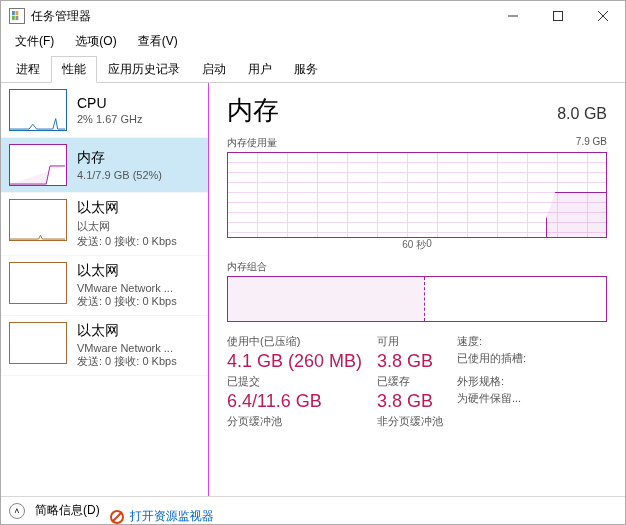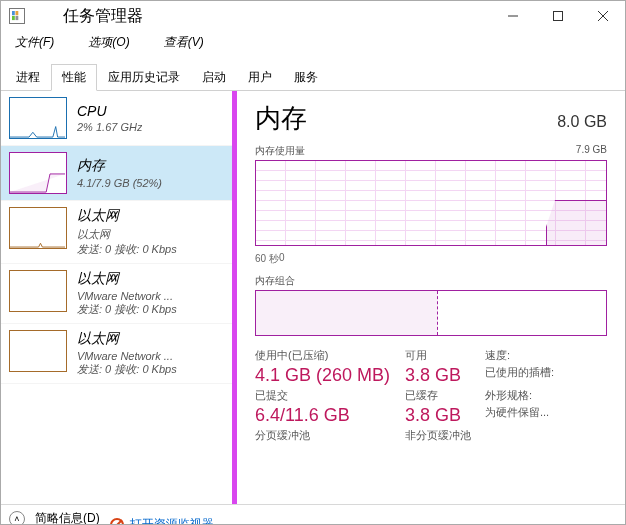--- a/index.html
+++ b/index.html
@@ -1,49 +1,49 @@
 <!DOCTYPE html>
 <html><head>
 <meta charset="utf-8">
 <style>
 * { margin: 0; padding: 0; box-sizing: border-box; font-family: "Microsoft YaHei", "Segoe UI", sans-serif; }
 body { background: #fff; width: 626px; height: 525px; overflow: hidden; border: 1px solid #aaa; }
 .titlebar { height: 30px; display: flex; align-items: center; padding: 0 0 0 8px; background: #fff; }
 .titlebar .icon { width: 16px; height: 16px; margin-right: 6px; position: relative; }
 .titlebar .icon::before { content:""; position:absolute; inset:0; border:1px solid #777; }
 .titlebar .icon::after { content:""; position:absolute; left:3px; top:3px; width:4px; height:6px; background:#4a90d9; box-shadow: 5px 0 0 #e6a23c, 0 7px 0 #67c23a, 5px 7px 0 #909399; transform:scale(.7); transform-origin:top left;}
-.titlebar .title { font-size: 16px; flex: 0 0 auto; margin-left: 32px; }
+.titlebar .title { font-size: 12px; flex: 0 0 auto; }
 .titlebar .spacer { flex: 1; }
 .winbtn { width: 45px; height: 30px; display:flex; align-items:center; justify-content:center; font-size:10px; color:#333; }
 .winbtn svg { width:10px; height:10px; stroke:#333; stroke-width:1; fill:none; }
-.menubar { height: 22px; display:flex; align-items:flex-end; padding: 0 6px; font-size:12px; gap:18px;font-style:italic;}
+.menubar { height: 22px; display:flex; align-items:flex-start; padding: 0 6px; font-size:12px; gap:5px;}
 .menubar .mitem { padding: 2px 8px; }
-.tabs { height: 26px; border-bottom:1px solid #d0d0d0; display:flex; align-items:flex-end; padding: 0 4px; font-size:12px; gap:0; margin-top:12px;}
+.tabs { height: 26px; border-bottom:1px solid #d0d0d0; display:flex; align-items:flex-end; padding: 0 4px; font-size:12px; gap:0; margin-top:4px;}
 .tab { padding: 4px 10px; border:1px solid transparent; position:relative; top:1px; }
 .tab.active { border:1px solid #d0d0d0; border-bottom:1px solid #fff; background:#fff; }
 .content { display:flex; height: calc(100% - 30px - 22px - 30px - 28px); }
-.sidebar { width: 236px; border-right:5px solid #d946ef; overflow:hidden;font-style:italic; }
+.sidebar { width: 208px; border-right:1px solid #d946ef; overflow:hidden; }
 .side-item { display:flex; padding: 6px 8px; gap:10px; border-bottom:1px solid #f4f4f4; }
 .side-item.active { background:#cce8f7; }
 .side-thumb { width:58px; height:42px; border:1px solid; position:relative; flex-shrink:0; background:#fff;}
 .side-thumb.cpu { border-color:#1a6fb0; }
 .side-thumb.mem { border-color:#a020a0; }
 .side-thumb.disk { border-color:#2a8a2a; }
 .side-thumb.net { border-color:#a56b2a; }
 .side-info { display:flex; flex-direction:column; justify-content:center; font-size:11px; color:#555; overflow:hidden; white-space:nowrap;}
 .side-info .s-title { font-size:14px; color:#000; margin-bottom:2px; }
 .side-info .s-sub { font-size:11px; }
 .main { flex:1; padding: 10px 18px 6px 18px; overflow:hidden; }
 .main-head { display:flex; justify-content:space-between; align-items:baseline; }
 .main-head .big { font-size:26px; font-weight:300; }
 .main-head .cap { font-size:16px; color:#333; }
 .sect-label { font-size:10px; color:#555; margin-top:8px; display:flex; justify-content:space-between;}
 .chart1 { height:86px; border:1px solid #a020a0; margin-top:2px; position:relative; background:repeating-linear-gradient(to bottom, transparent, transparent 9px, #f3d6f3 9px, #f3d6f3 10px), repeating-linear-gradient(to right, transparent, transparent 29px, #f3d6f3 29px, #f3d6f3 30px);}
 .chart1 .fill { position:absolute; right:0; bottom:0; width:60px; height:45px; background:rgba(200,100,200,0.12); border-top:1px solid #a020a0; border-left:1px solid #a020a0; clip-path: polygon(0 100%, 0 60%, 15% 0, 100% 0, 100% 100%);}
-.timeaxis { display:flex; justify-content:flex-start; font-size:10px; color:#666; margin-top:6px;}
+.timeaxis { display:flex; justify-content:center; font-size:10px; color:#666; margin-top:0;}
 .chart2 { height:46px; border:1px solid #a020a0; margin-top:2px; position:relative;}
 .chart2 .used { position:absolute; left:0; top:0; bottom:0; width:52%; background:rgba(200,100,200,0.1); border-right:1px dashed #a020a0;}
 .stats { display:grid; grid-template-columns: 150px 80px 110px; margin-top:12px; font-size:11px; color:#555; row-gap:2px;}
 .stats .val { font-size:18px; color:#be185d; }
 .stats .sm { font-size:11px; color:#555; }
 .statusbar { height:28px; border-top:1px solid #d8d8d8; display:flex; align-items:center; padding:0 8px; font-size:12px; gap:10px;}
 .statusbar .chev { width:16px; height:16px; border:1px solid #888; border-radius:50%; display:flex; align-items:center; justify-content:center; font-size:9px;}
 .statusbar .link { color:#0066cc; }
 .statusbar .linkicon { width:14px; height:14px; border:2px solid #d84315; border-radius:50%; display:inline-flex; align-items:center; justify-content:center; color:#d84315; font-size:9px; margin-right:2px; position:relative;}
 .statusbar .linkicon::after{content:"";position:absolute;width:14px;height:2px;background:#d84315;transform:rotate(-45deg);}

